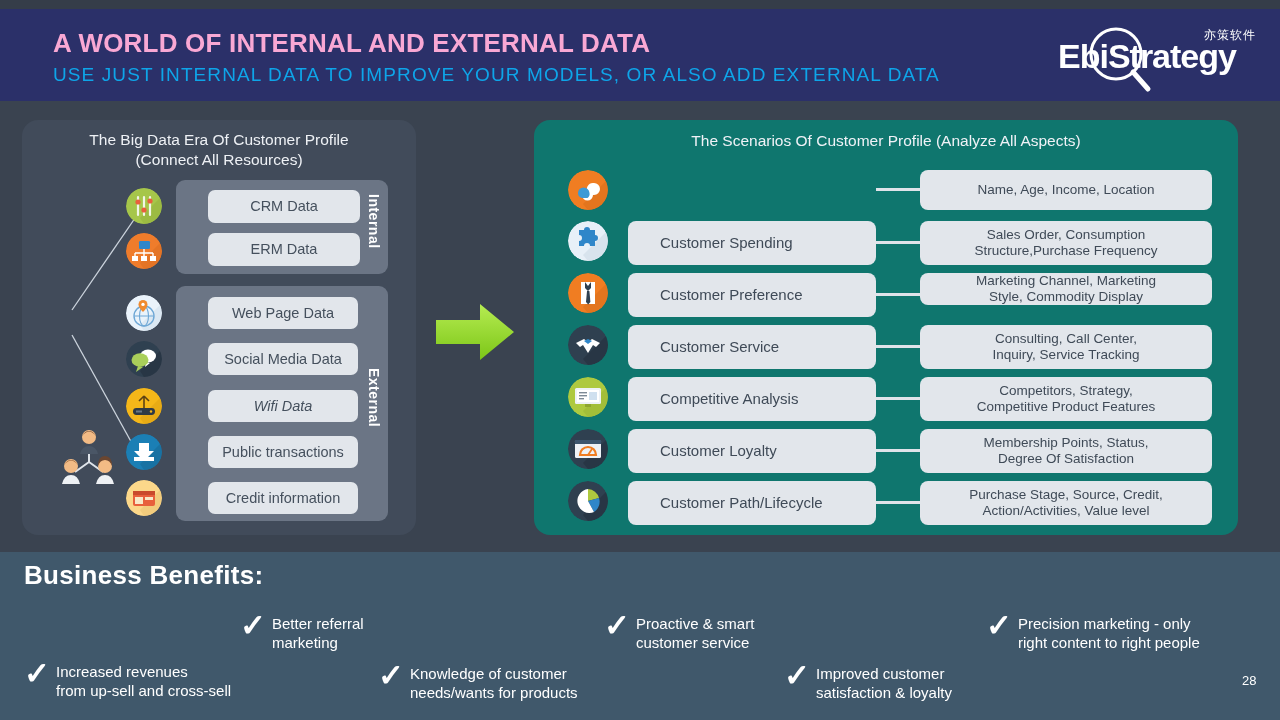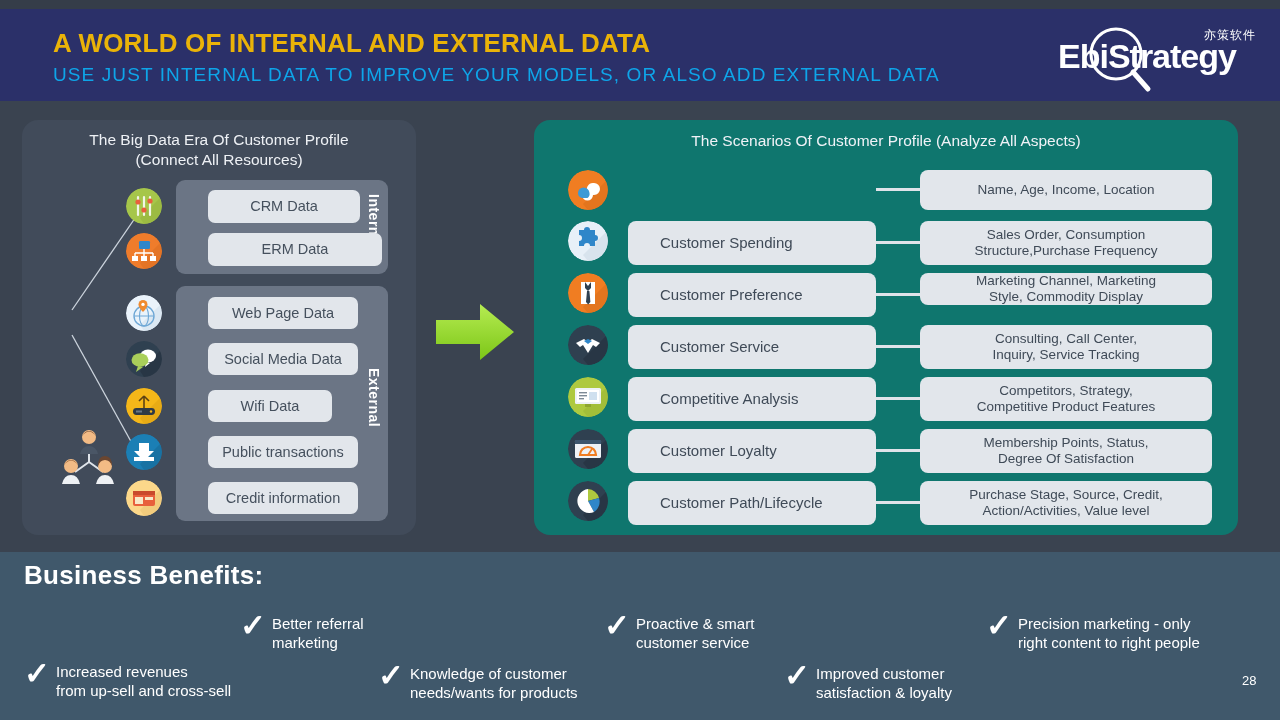--- a/index.html
+++ b/index.html
@@ -12,21 +12,21 @@
   .slide { position: relative; width: 1280px; height: 720px; background: #3a4350; }
 
   
   .top-strip { position: absolute; left:0; top:0; width:1280px; height:9px; background:#353d49; }
   .header {
     position: absolute; left: 0; top: 9px; width: 1280px; height: 92px;
     background: #2b3069;
   }
   .header-title {
     position: absolute; left: 53px; top: 19px;
-    font-size: 26px; font-weight: bold; color: #eab308;
+    font-size: 26px; font-weight: bold; color: #f9a8d4;
     letter-spacing: .2px;
   }
   .header-sub {
     position: absolute; left: 53px; top: 55px;
     font-size: 19px; color: #0ea5e9; letter-spacing: 1.1px;
   }
   
   .logo { position: absolute; right: 22px; top: 14px; width: 208px; height: 70px; }
   .logo-text {
     position: absolute; left: 8px; top: 14px;
@@ -146,21 +146,21 @@
       <path d="M4 56 q2 -9 9 -9 q7 0 9 9z" fill="#eef1f4"></path>
       <circle cx="47" cy="38" r="7" fill="#f2bb85"></circle>
         <path d="M40 38 q0 -10 7 -10 q7 0 7 10 q-2 -6 -7 -6 q-5 0 -7 6z" fill="#6b4630"></path>
       <path d="M38 56 q2 -9 9 -9 q7 0 9 9z" fill="#eef1f4"></path>
     </svg>
 
     <div class="group-internal">
       <div class="vlabel" style="right:6px; top:14px;">Internal</div>
     </div>
     <div class="pill" style="left:186px; top:70px; width:152px; height:33px;">CRM Data</div>
-    <div class="pill" style="left:186px; top:113px; width:174px; height:33px;">ERM Data</div>
+    <div class="pill" style="left:186px; top:113px; width:152px; height:33px;">ERM Data</div>
 
     <svg class="licon" style="left:104px; top:68px;" viewBox="0 0 36 36">
       <circle cx="18" cy="18" r="18" fill="#a6c64a"></circle>
       <path d="M18 36 A18 18 0 0 0 34 10 L14 30 Z" fill="#93b23c" opacity=".55"></path>
       <g stroke="#f2f6e6" stroke-width="2.2" stroke-linecap="round">
         <line x1="12" y1="9" x2="12" y2="27"></line>
           <line x1="18" y1="9" x2="18" y2="27"></line>
           <line x1="24" y1="9" x2="24" y2="27"></line>
       </g>
       <circle cx="12" cy="14" r="2.6" fill="#e8603c"></circle>
@@ -176,21 +176,21 @@
       <rect x="6" y="23" width="6" height="5" fill="#ffffff"></rect>
         <rect x="15" y="23" width="6" height="5" fill="#ffffff"></rect>
         <rect x="24" y="23" width="6" height="5" fill="#ffffff"></rect>
     </svg>
 
     <div class="group-external">
       <div class="vlabel" style="right:6px; top:82px;">External</div>
     </div>
     <div class="pill" style="left:186px; top:177px; width:150px; height:32px;">Web Page Data</div>
     <div class="pill" style="left:186px; top:223px; width:150px; height:32px;">Social Media Data</div>
-    <div class="pill" style="left:186px; top:270px; width:124px; height:32px;">Wifi  Data</div>
+    <div class="pill" style="left:186px; top:270px; width:150px; height:32px;font-style:italic;">Wifi  Data</div>
     <div class="pill" style="left:186px; top:316px; width:150px; height:32px;">Public transactions</div>
     <div class="pill" style="left:186px; top:362px; width:150px; height:32px;">Credit information</div>
 
     <svg class="licon" style="left:104px; top:175px;" viewBox="0 0 36 36">
       <circle cx="18" cy="18" r="18" fill="#eaf3fb"></circle>
       <path d="M18 36 A18 18 0 0 0 34 10 L14 30 Z" fill="#d4e3f0" opacity=".7"></path>
       <circle cx="18" cy="21" r="10" fill="none" stroke="#6fa8d6" stroke-width="1.4"></circle>
       <ellipse cx="18" cy="21" rx="4.5" ry="10" fill="none" stroke="#6fa8d6" stroke-width="1.1"></ellipse>
       <line x1="8" y1="21" x2="28" y2="21" stroke="#6fa8d6" stroke-width="1.1"></line>
       <path d="M17 5 a4.5 4.5 0 0 1 4.5 4.5 c0 3.2 -4.5 7.5 -4.5 7.5 s-4.5 -4.3 -4.5 -7.5 A4.5 4.5 0 0 1 17 5z" fill="#f08a2e"></path>

